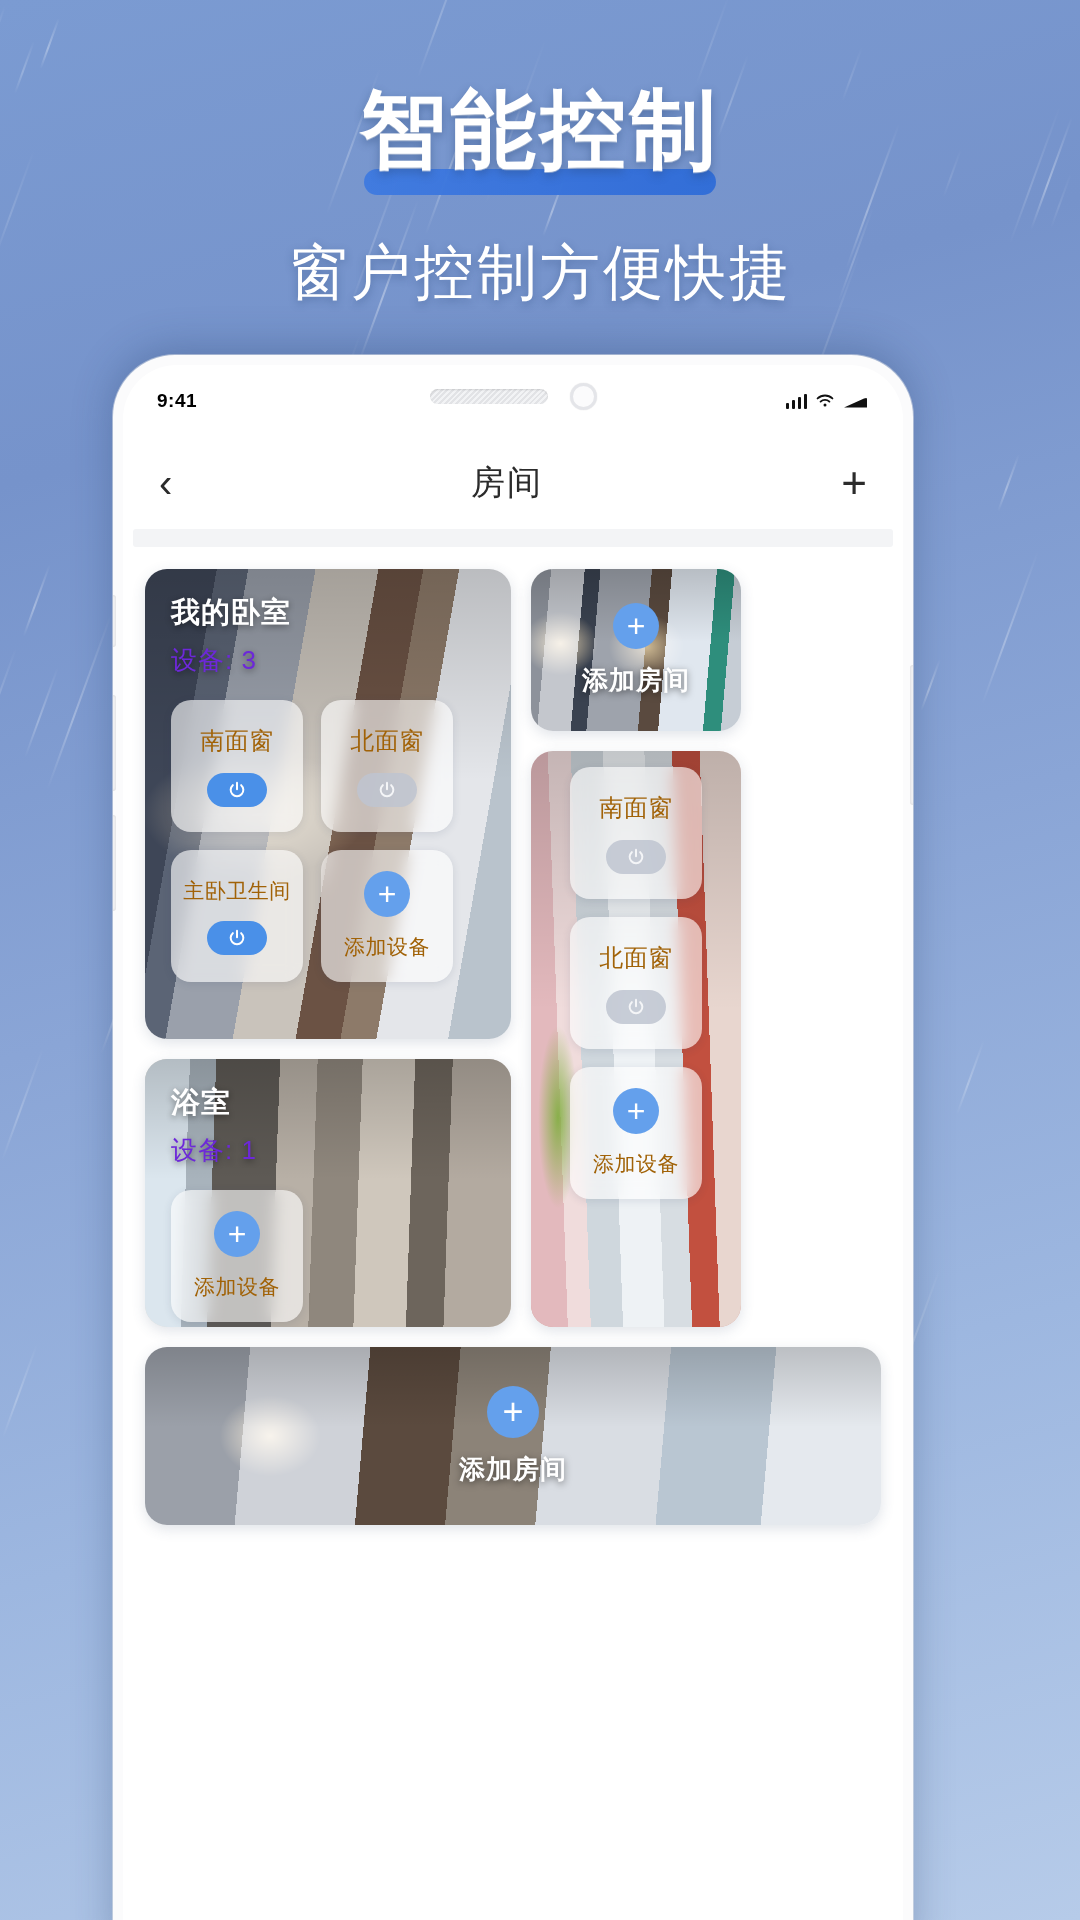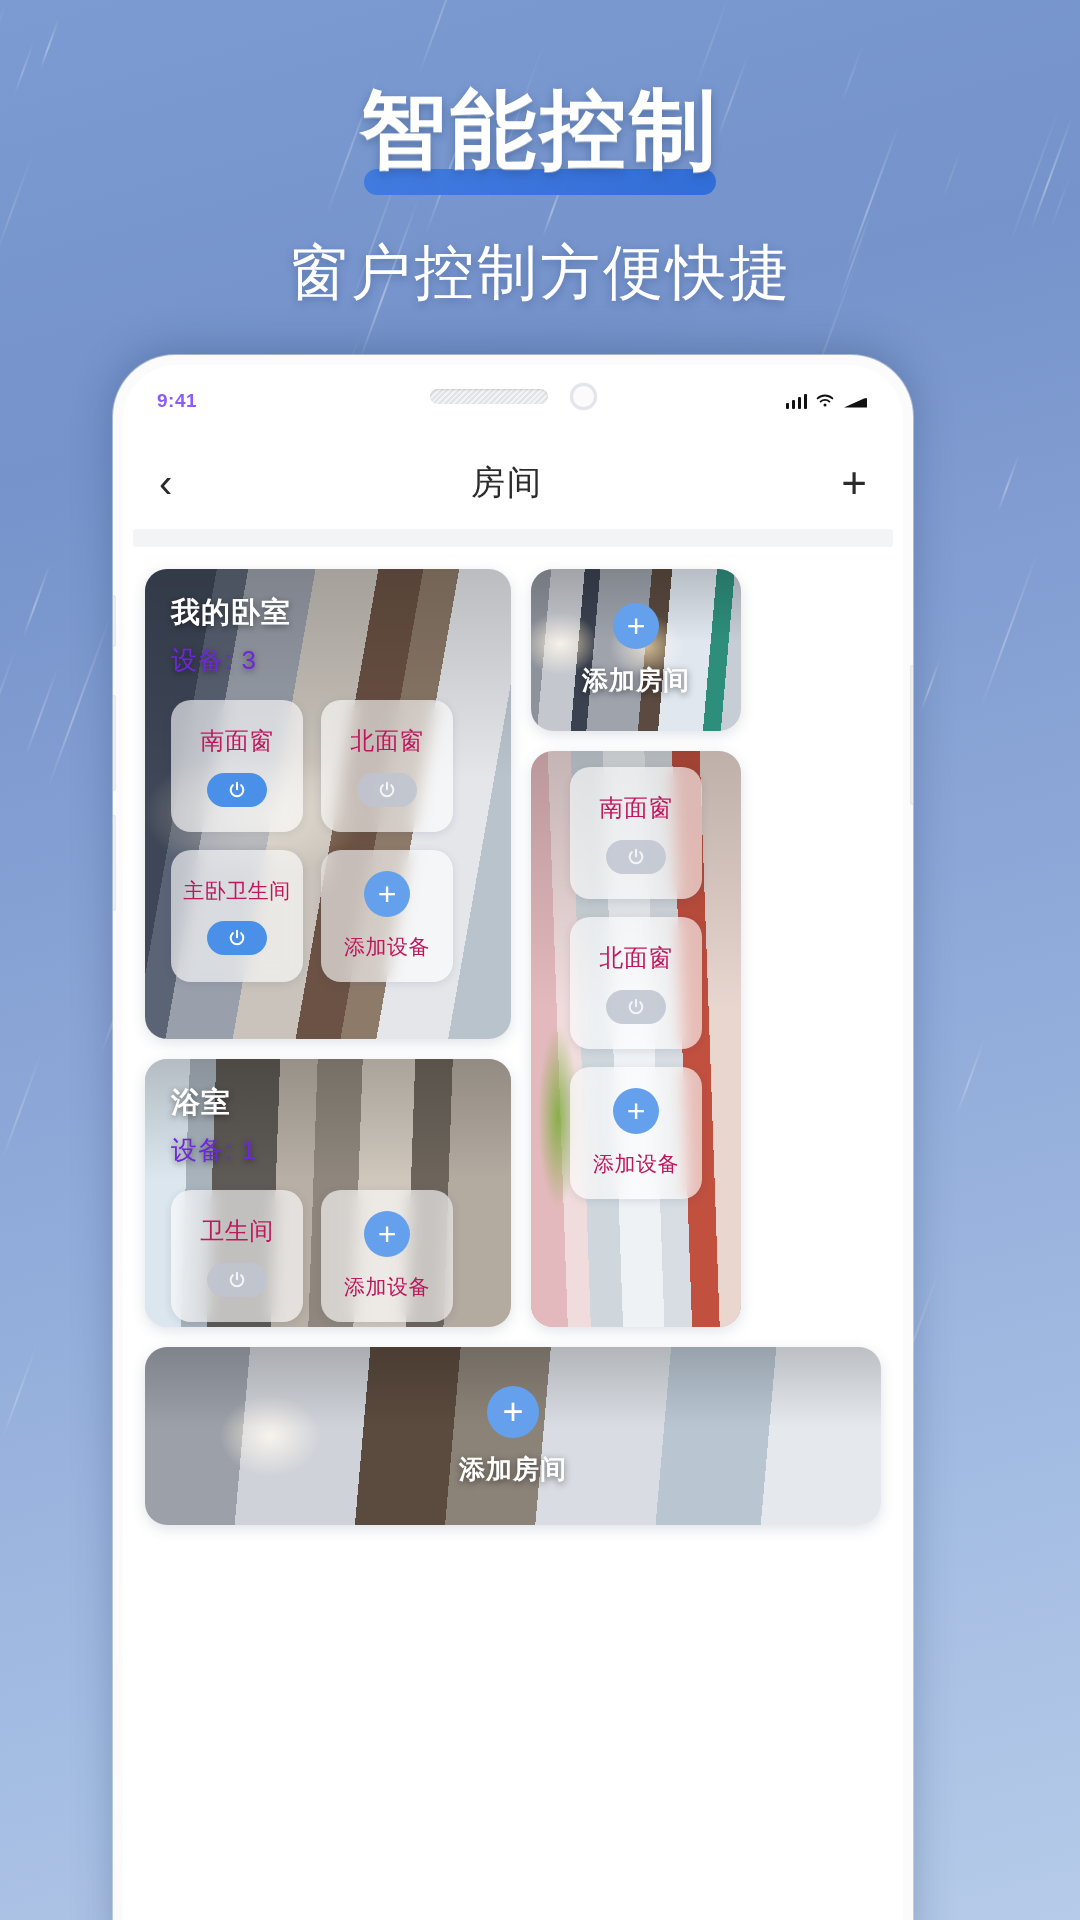--- a/index.html
+++ b/index.html
@@ -54,21 +54,21 @@
   
   .btn-side { position:absolute; background:#f2f2f4; box-shadow:inset 0 0 3px rgba(0,0,0,.12); border-radius:4px; z-index:9;}
   .btn-left-1 { left:-3px; top:240px;  width:6px; height:52px; }
   .btn-left-2 { left:-3px; top:340px;  width:6px; height:96px; }
   .btn-left-3 { left:-3px; top:460px;  width:6px; height:96px; }
   .btn-right-1{ right:-3px;top:310px;  width:6px; height:140px; }
 
   
   .statusbar {
     position:relative; height:72px; display:flex; align-items:center;
-    padding:0 34px; font-size:19px; color:#8b5cf6; font-weight:600;
+    padding:0 34px; font-size:19px; color:#000000; font-weight:600;
   }
   .sb-time { letter-spacing:.5px; }
   .sb-center { position:absolute; left:0; right:0; top:18px; display:flex; justify-content:center; align-items:center; gap:22px; }
   .speaker {
     width:118px; height:15px; border-radius:9px;
     background:repeating-linear-gradient(135deg,#e2e3e6 0 2px,#f2f3f5 2px 4px);
     box-shadow:inset 0 1px 2px rgba(0,0,0,.12);
   }
   .camera {
     width:27px; height:27px; border-radius:50%;
@@ -114,21 +114,21 @@
 
   .tiles { position:relative; z-index:2; display:flex; flex-wrap:wrap; gap:18px; padding:16px 26px 26px 26px; }
   .tile {
     width:132px; height:132px; border-radius:20px;
     background:rgba(255,255,255,.62);
     backdrop-filter:blur(8px);
     display:flex; flex-direction:column; align-items:center; justify-content:center; gap:16px;
     box-shadow:0 2px 8px rgba(40,60,90,.12);
     cursor:pointer;
   }
-  .tile-label { font-size:24px; color:#be185d; letter-spacing:.5px; white-space:nowrap; }
+  .tile-label { font-size:24px; color:#a16207; letter-spacing:.5px; white-space:nowrap; }
   .tile-label-sm { font-size:21px; }
   .pwr {
     width:60px; height:34px; border-radius:18px;
     display:flex; align-items:center; justify-content:center;
   }
   .pwr.on  { background:#4a90e8; }
   .pwr.off { background:rgba(190,196,208,.85); }
   .pwr svg { width:20px; height:20px; }
   .pwr.on  svg { stroke:#ffffff; }
   .pwr.off svg { stroke:#f4f5f7; }
@@ -383,29 +383,20 @@
 
           <div class="room-card" style="height:268px;">
             <div class="room-photo ph-bathroom"></div>
             <div class="photo-shade"></div>
             <div class="room-head">
               <div class="room-name">浴室</div>
               <div class="room-count">设备: 1</div>
             </div>
             <div class="tiles">
               <div class="tile">
-                <span class="tile-label">卫生间</span>
-                <span class="pwr off">
-                  <svg viewBox="0 0 24 24" fill="none" stroke-width="2.4" stroke-linecap="round">
-                    <path d="M12 3.2 L12 11"></path>
-                      <path d="M7 6.2 A7.6 7.6 0 1017 6.2"></path>
-                  </svg>
-                </span>
-              </div>
-              <div class="tile">
                 <span class="plus-circle">+</span>
                 <span class="tile-label tile-label-sm">添加设备</span>
               </div>
             </div>
           </div>
         </div>
 
         <div class="col col-right">
 
           <div class="add-room" style="height:162px;">

